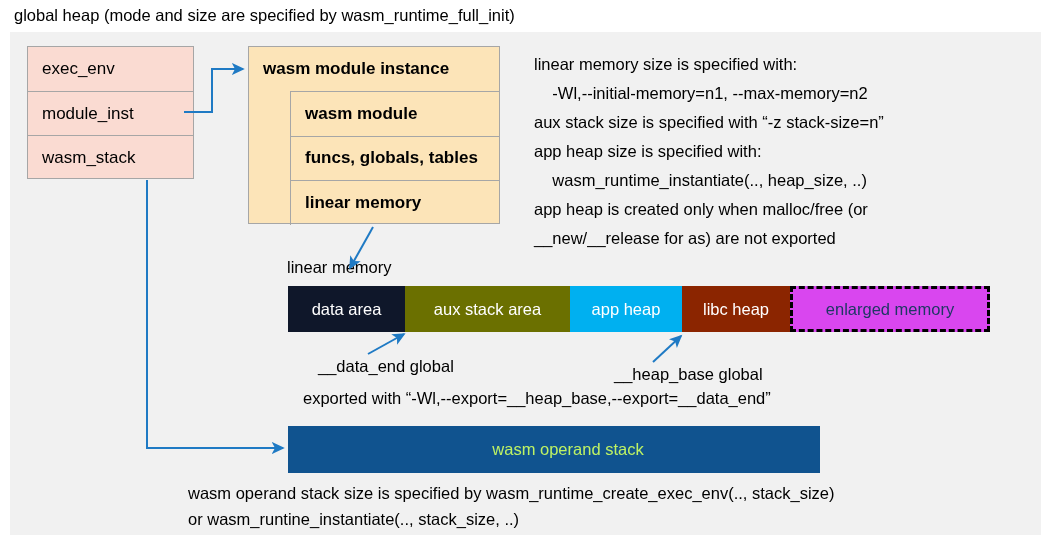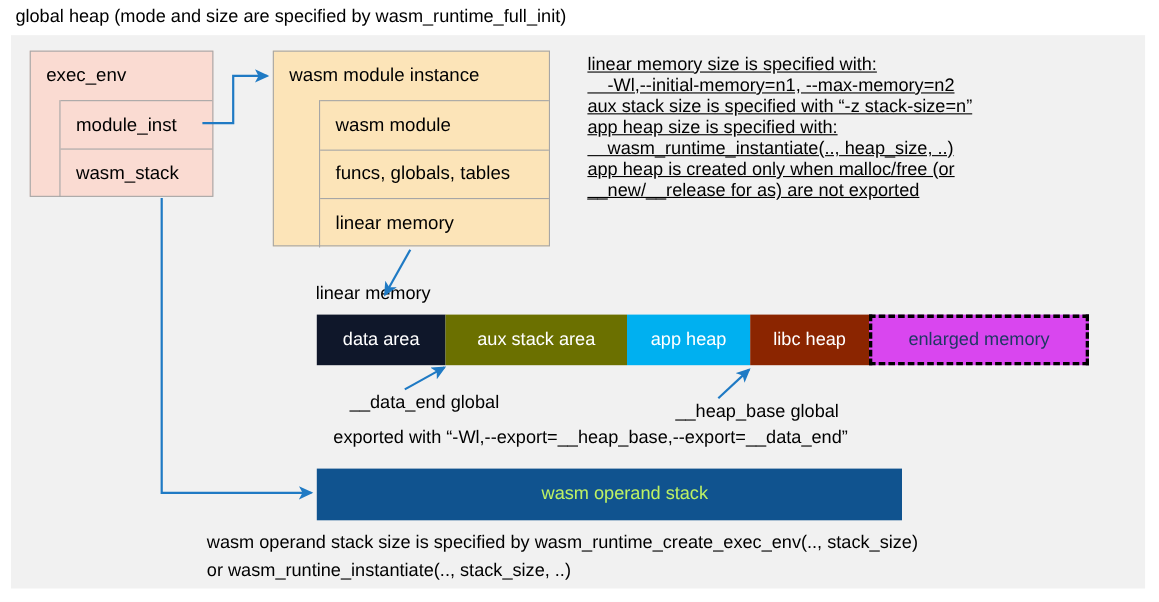--- a/index.html
+++ b/index.html
@@ -79,21 +79,21 @@
 
   
   #exec-env {
     left: 27px;
     top: 46px;
     width: 167px;
     height: 133px;
     background: #fadbd2;
   }
   #exec-env .hdr { height: 44px; }
-  #exec-env .row-wrap { height: 88px; }
+  #exec-env .row-wrap { height: 88px; flex-direction: column; }
   #exec-env .gutter { width: 27px; }
   #exec-env .row { height: 44px; }
 
   
   #wasm-mod-inst {
     left: 248px;
     top: 46px;
     width: 252px;
     height: 178px;
     background: #fce4b8;
@@ -102,23 +102,22 @@
   #wasm-mod-inst .row-wrap { height: 134px; padding-left: 20px; }
   #wasm-mod-inst .gutter { width: 22px; }
   #wasm-mod-inst .row { height: 44.6px; }
 
   
   #desc-block {
     left: 534px;
     top: 50px;
     width: 510px;
     font-size: 16.5px;
-    line-height: 19px;
+    line-height: 29px;
     white-space: pre;
-    text-decoration: underline;
   }
 
   
   #lm-label {
     left: 287px;
     top: 258px;
     font-size: 16.5px;
   }
 
   
@@ -208,21 +207,21 @@
     <div class="hdr">exec_env</div>
     <div class="row-wrap">
       <div class="gutter"></div>
       <div class="rows">
         <div class="row">module_inst</div>
         <div class="row">wasm_stack</div>
       </div>
     </div>
   </div>
 
-  <div class="abs struct" id="wasm-mod-inst" style="background: rgb(252, 228, 184);">
+  <div class="abs struct" id="wasm-mod-inst" style="background: rgb(252, 228, 184); font-weight: bold;">
     <div class="hdr">wasm module instance</div>
     <div class="row-wrap">
       <div class="gutter"></div>
       <div class="rows">
         <div class="row">wasm module</div>
         <div class="row">funcs, globals, tables</div>
         <div class="row">linear memory</div>
       </div>
     </div>
   </div>

